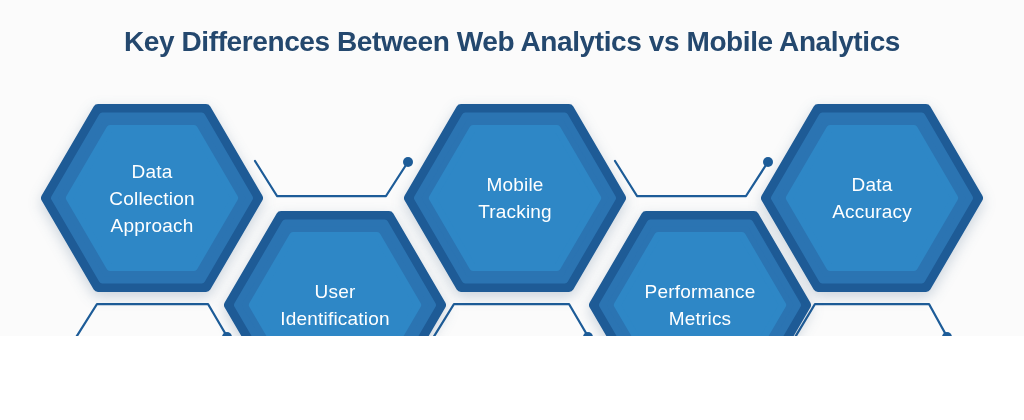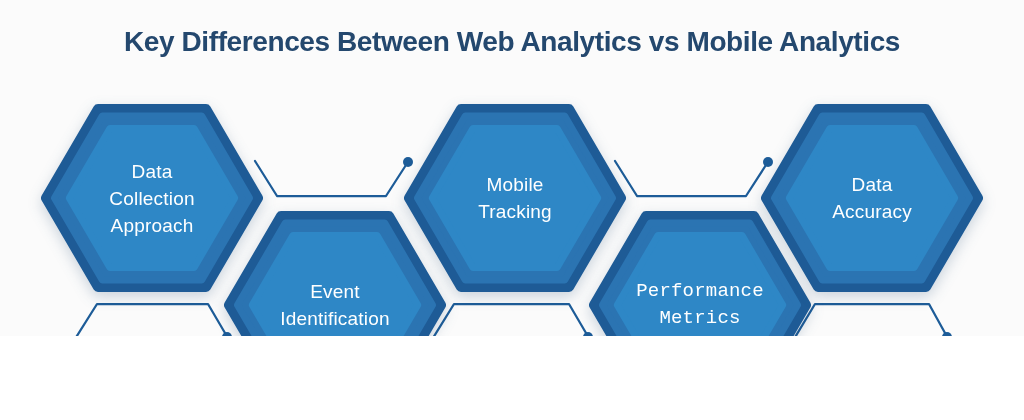--- a/index.html
+++ b/index.html
@@ -66,21 +66,21 @@
     text-align: center;
     white-space: pre-line;
     font-size: 19px;
     line-height: 27px;
     color: var(--hex-text, #ffffff);
     letter-spacing: 0.2px;
   }
   .hex1 { left: 40px;  top: 103px; }
   .hex2 { left: 223px; top: 210px; }
   .hex3 { left: 403px; top: 103px; }
-  .hex4 { left: 588px; top: 210px; font-family: Liberation Mono, monospace; }
+  .hex4 { left: 588px; top: 210px; }
   .hex5 { left: 760px; top: 103px; }
 </style>
 </head>
 <body>
 
 <div class="stage">
 
   <div class="title">Key Differences Between Web Analytics vs Mobile Analytics</div>
 
   <svg class="connectors" width="1024" height="420" viewBox="0 0 1024 420">
@@ -110,21 +110,21 @@
 Collection
 Approach</div>
   </div>
 
   <div class="hex hex2">
     <svg width="224" height="190" viewBox="0 0 224 190">
       <polygon class="hex-outer" points="58,6 166,6 218,95 166,184 58,184 6,95"></polygon>
       <polygon class="hex-bevel" points="62.3,13.1 161.7,13.1 209.5,95 161.7,176.9 62.3,176.9 14.5,95"></polygon>
       <polygon class="hex-inner" points="69.9,25.6 154.1,25.6 194.7,95 154.1,164.4 69.9,164.4 29.3,95"></polygon>
     </svg>
-    <div class="hex-label">Event
+    <div class="hex-label">User
 Identification</div>
   </div>
 
   <div class="hex hex3">
     <svg width="224" height="190" viewBox="0 0 224 190">
       <polygon class="hex-outer" points="58,6 166,6 218,95 166,184 58,184 6,95"></polygon>
       <polygon class="hex-bevel" points="62.3,13.1 161.7,13.1 209.5,95 161.7,176.9 62.3,176.9 14.5,95"></polygon>
       <polygon class="hex-inner" points="69.9,25.6 154.1,25.6 194.7,95 154.1,164.4 69.9,164.4 29.3,95"></polygon>
     </svg>
     <div class="hex-label">Mobile

